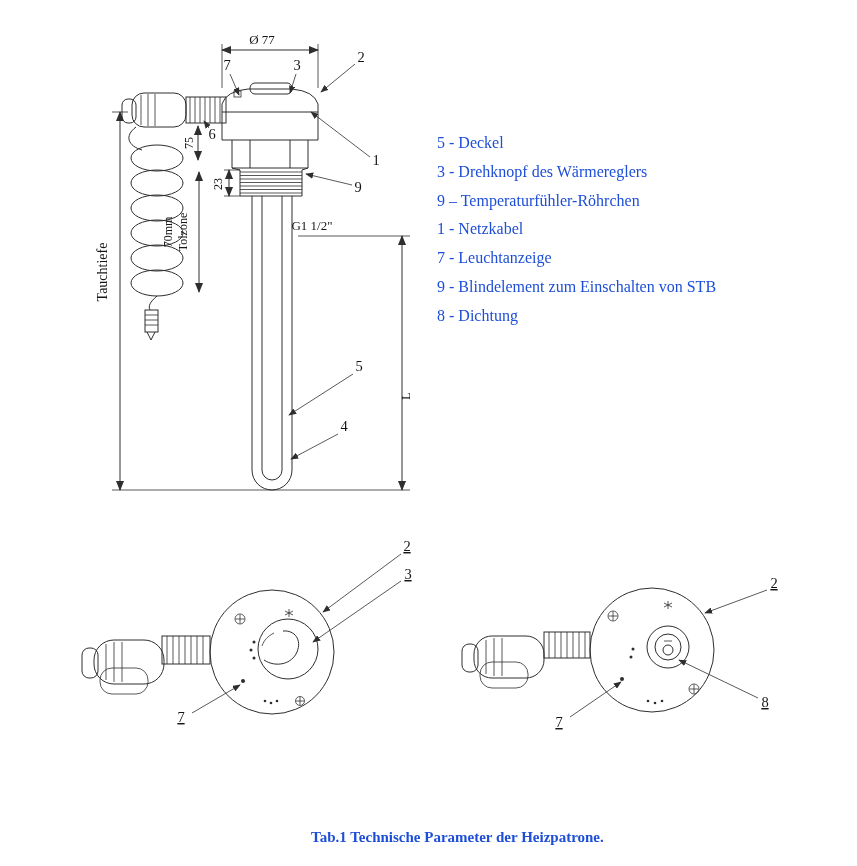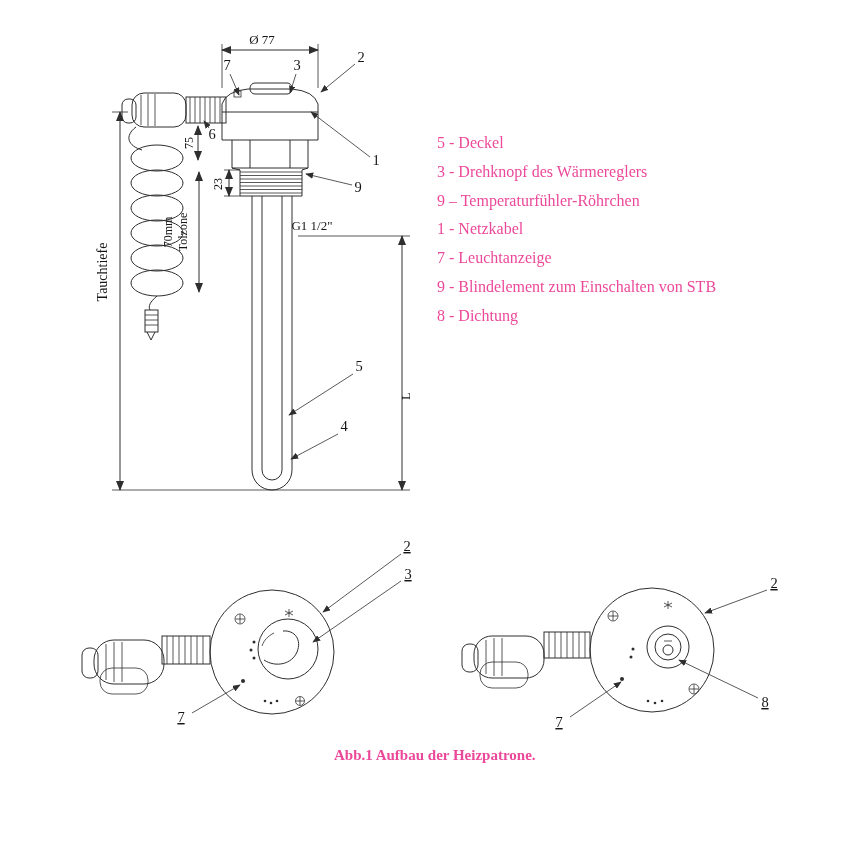--- a/index.html
+++ b/index.html
@@ -1,17 +1,17 @@
 <!DOCTYPE html>
 <html><head>
 <meta charset="utf-8">
 <style>
   html,body{margin:0;padding:0;background:#fff;}
   .page{position:relative;width:857px;height:866px;background:#ffffff;overflow:hidden;
-        font-family:"Liberation Serif",serif;color:#ec4899;}
+        font-family:"Liberation Serif",serif;color:#1d4ed8;}
   svg{position:absolute;left:0;top:0;}
   .ln{fill:none;stroke:#2e2e2e;stroke-width:1;}
   .thin{stroke-width:0.8;}
   .dot{fill:#2e2e2e;stroke:none;}
   text{font-family:"Liberation Serif",serif;fill:#151515;}
   .t12{font-size:12px;}
   .t13{font-size:13px;}
   .t14{font-size:14px;}
   .callout{font-size:14.5px;}
   .u{text-decoration:underline;}
@@ -207,15 +207,15 @@
   <div class="legend">
     <div class="legend-item">5 - Deckel</div>
     <div class="legend-item">3 - Drehknopf des Wärmereglers</div>
     <div class="legend-item">9 – Temperaturfühler-Röhrchen</div>
     <div class="legend-item">1 - Netzkabel</div>
     <div class="legend-item">7 - Leuchtanzeige</div>
     <div class="legend-item">9 - Blindelement zum Einschalten von STB</div>
     <div class="legend-item">8 - Dichtung</div>
   </div>
 
-  <div class="caption-fig">Abb.1 Aufbau der Heizpatrone.</div>
+  <div class="caption-tab">Tab.1 Technische Parameter der Heizpatrone.</div>
 
 </div>
 
 </body></html>

